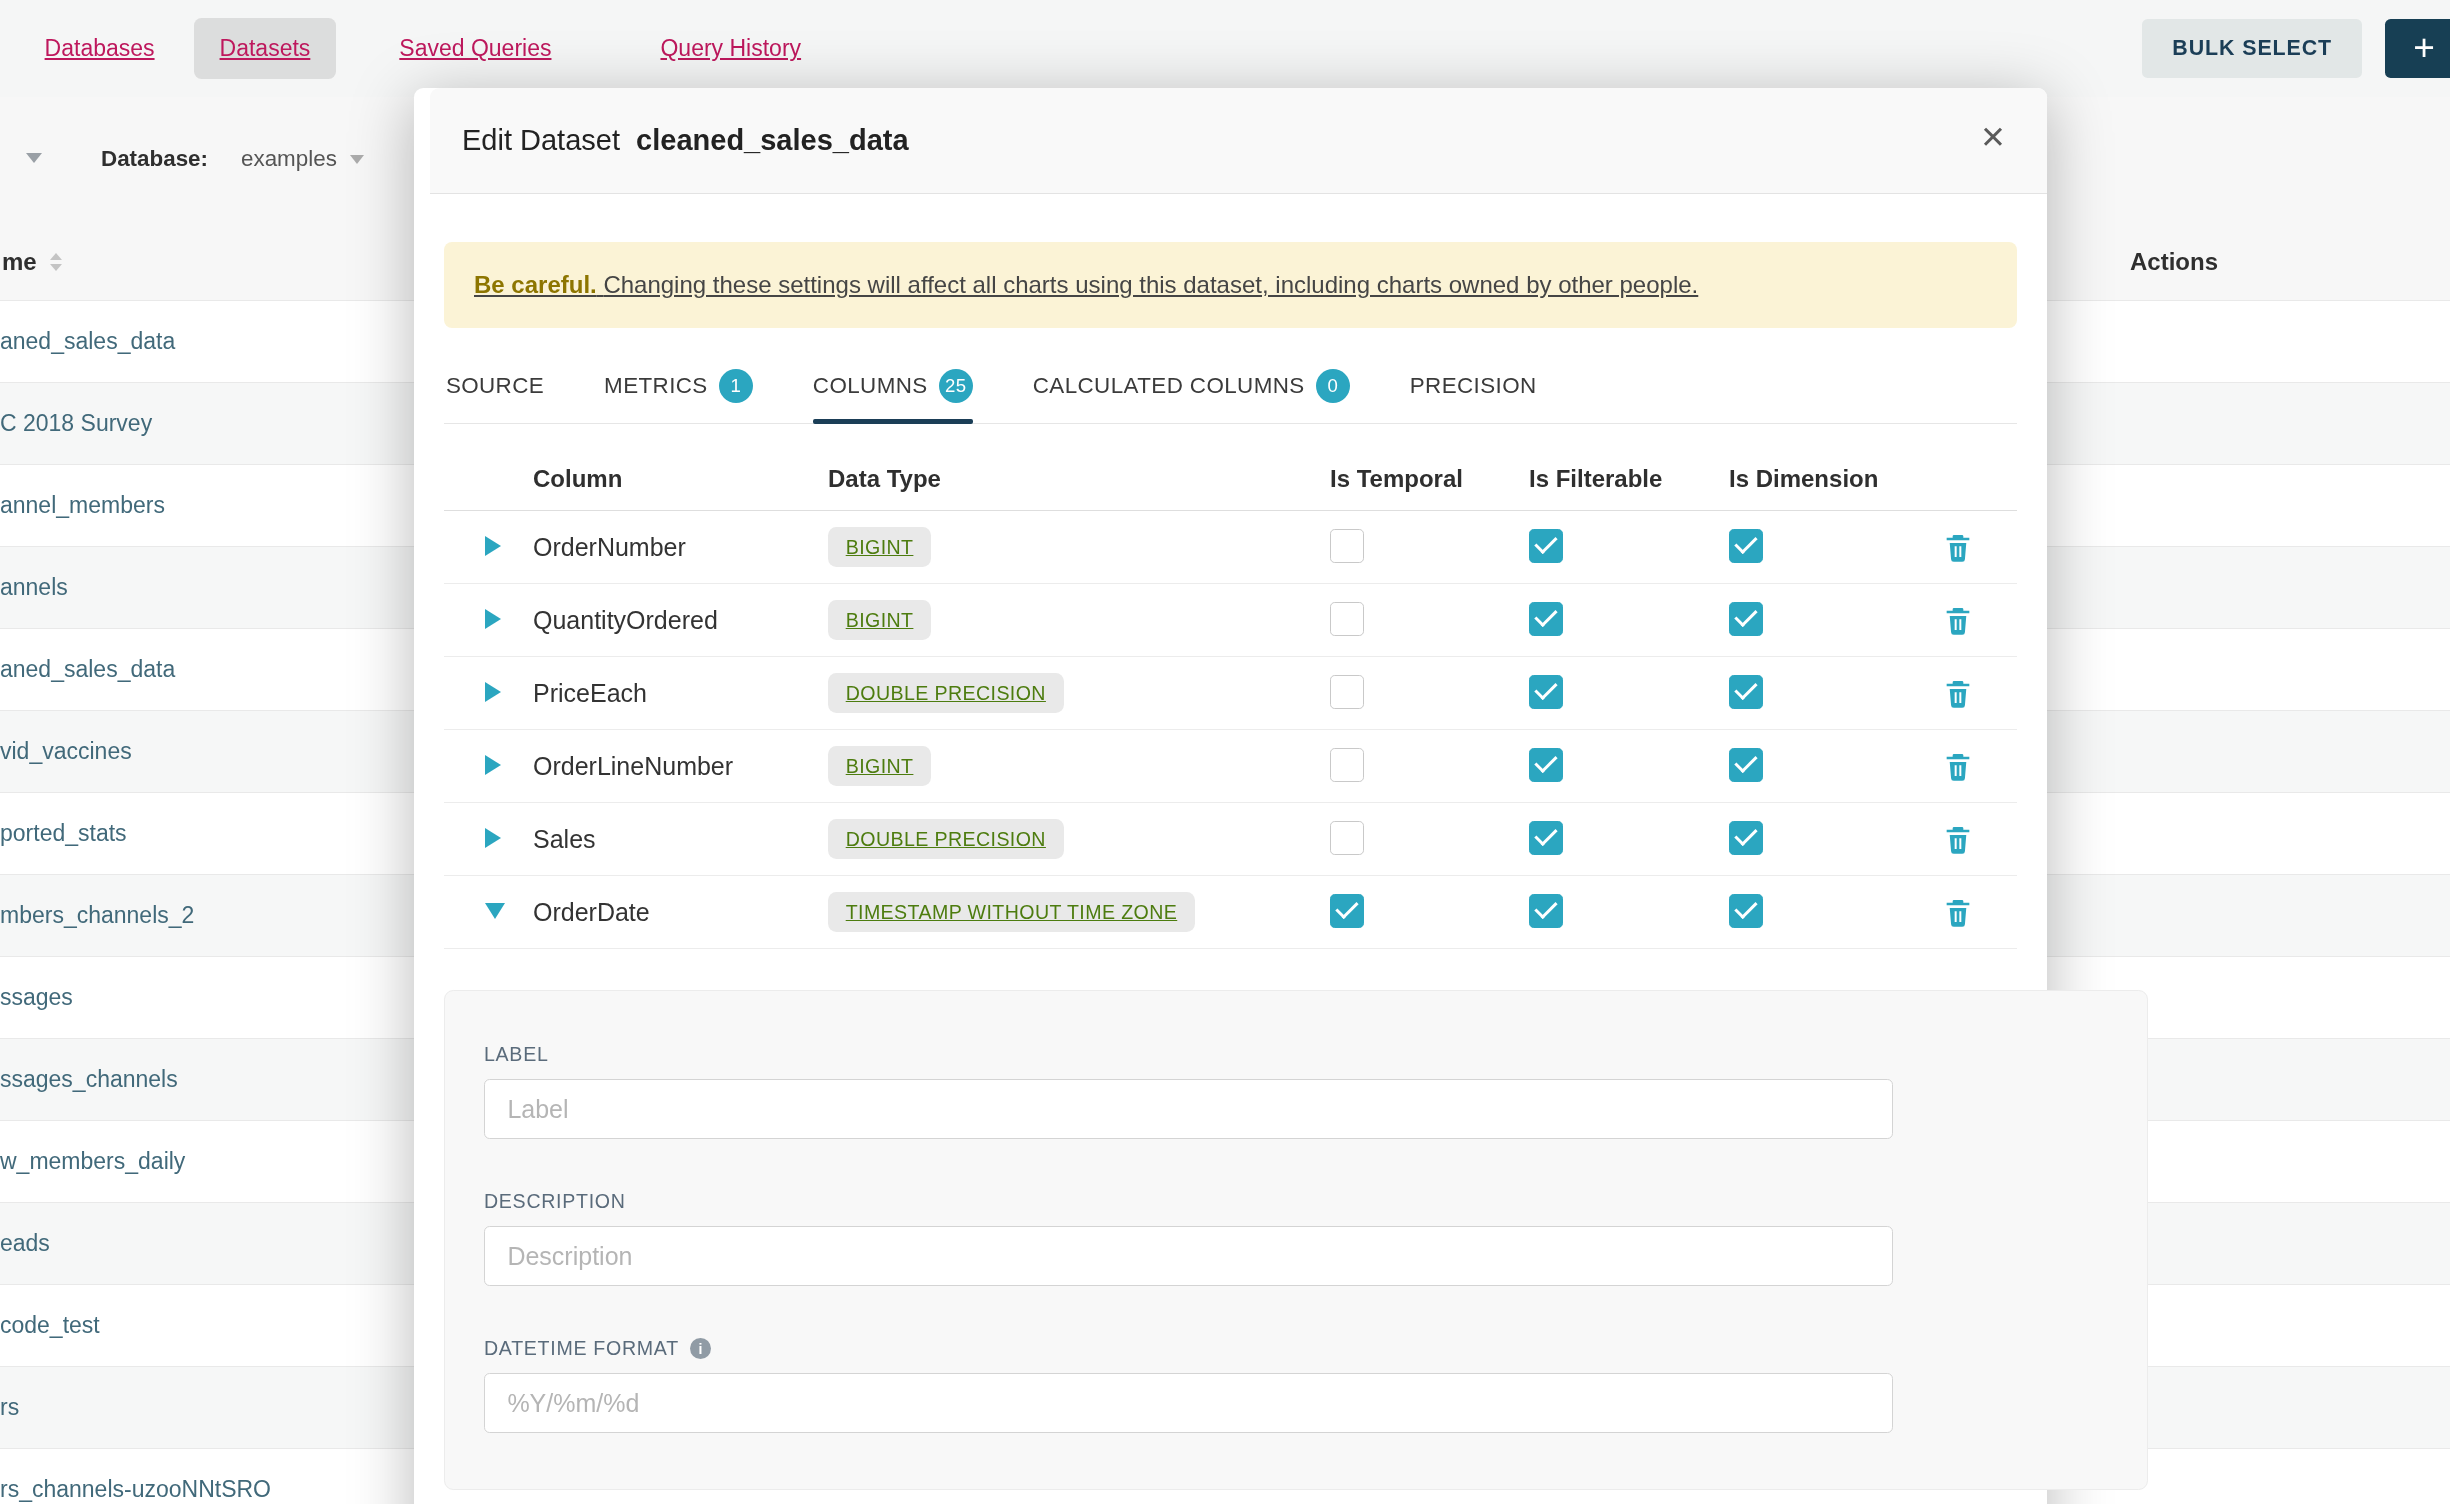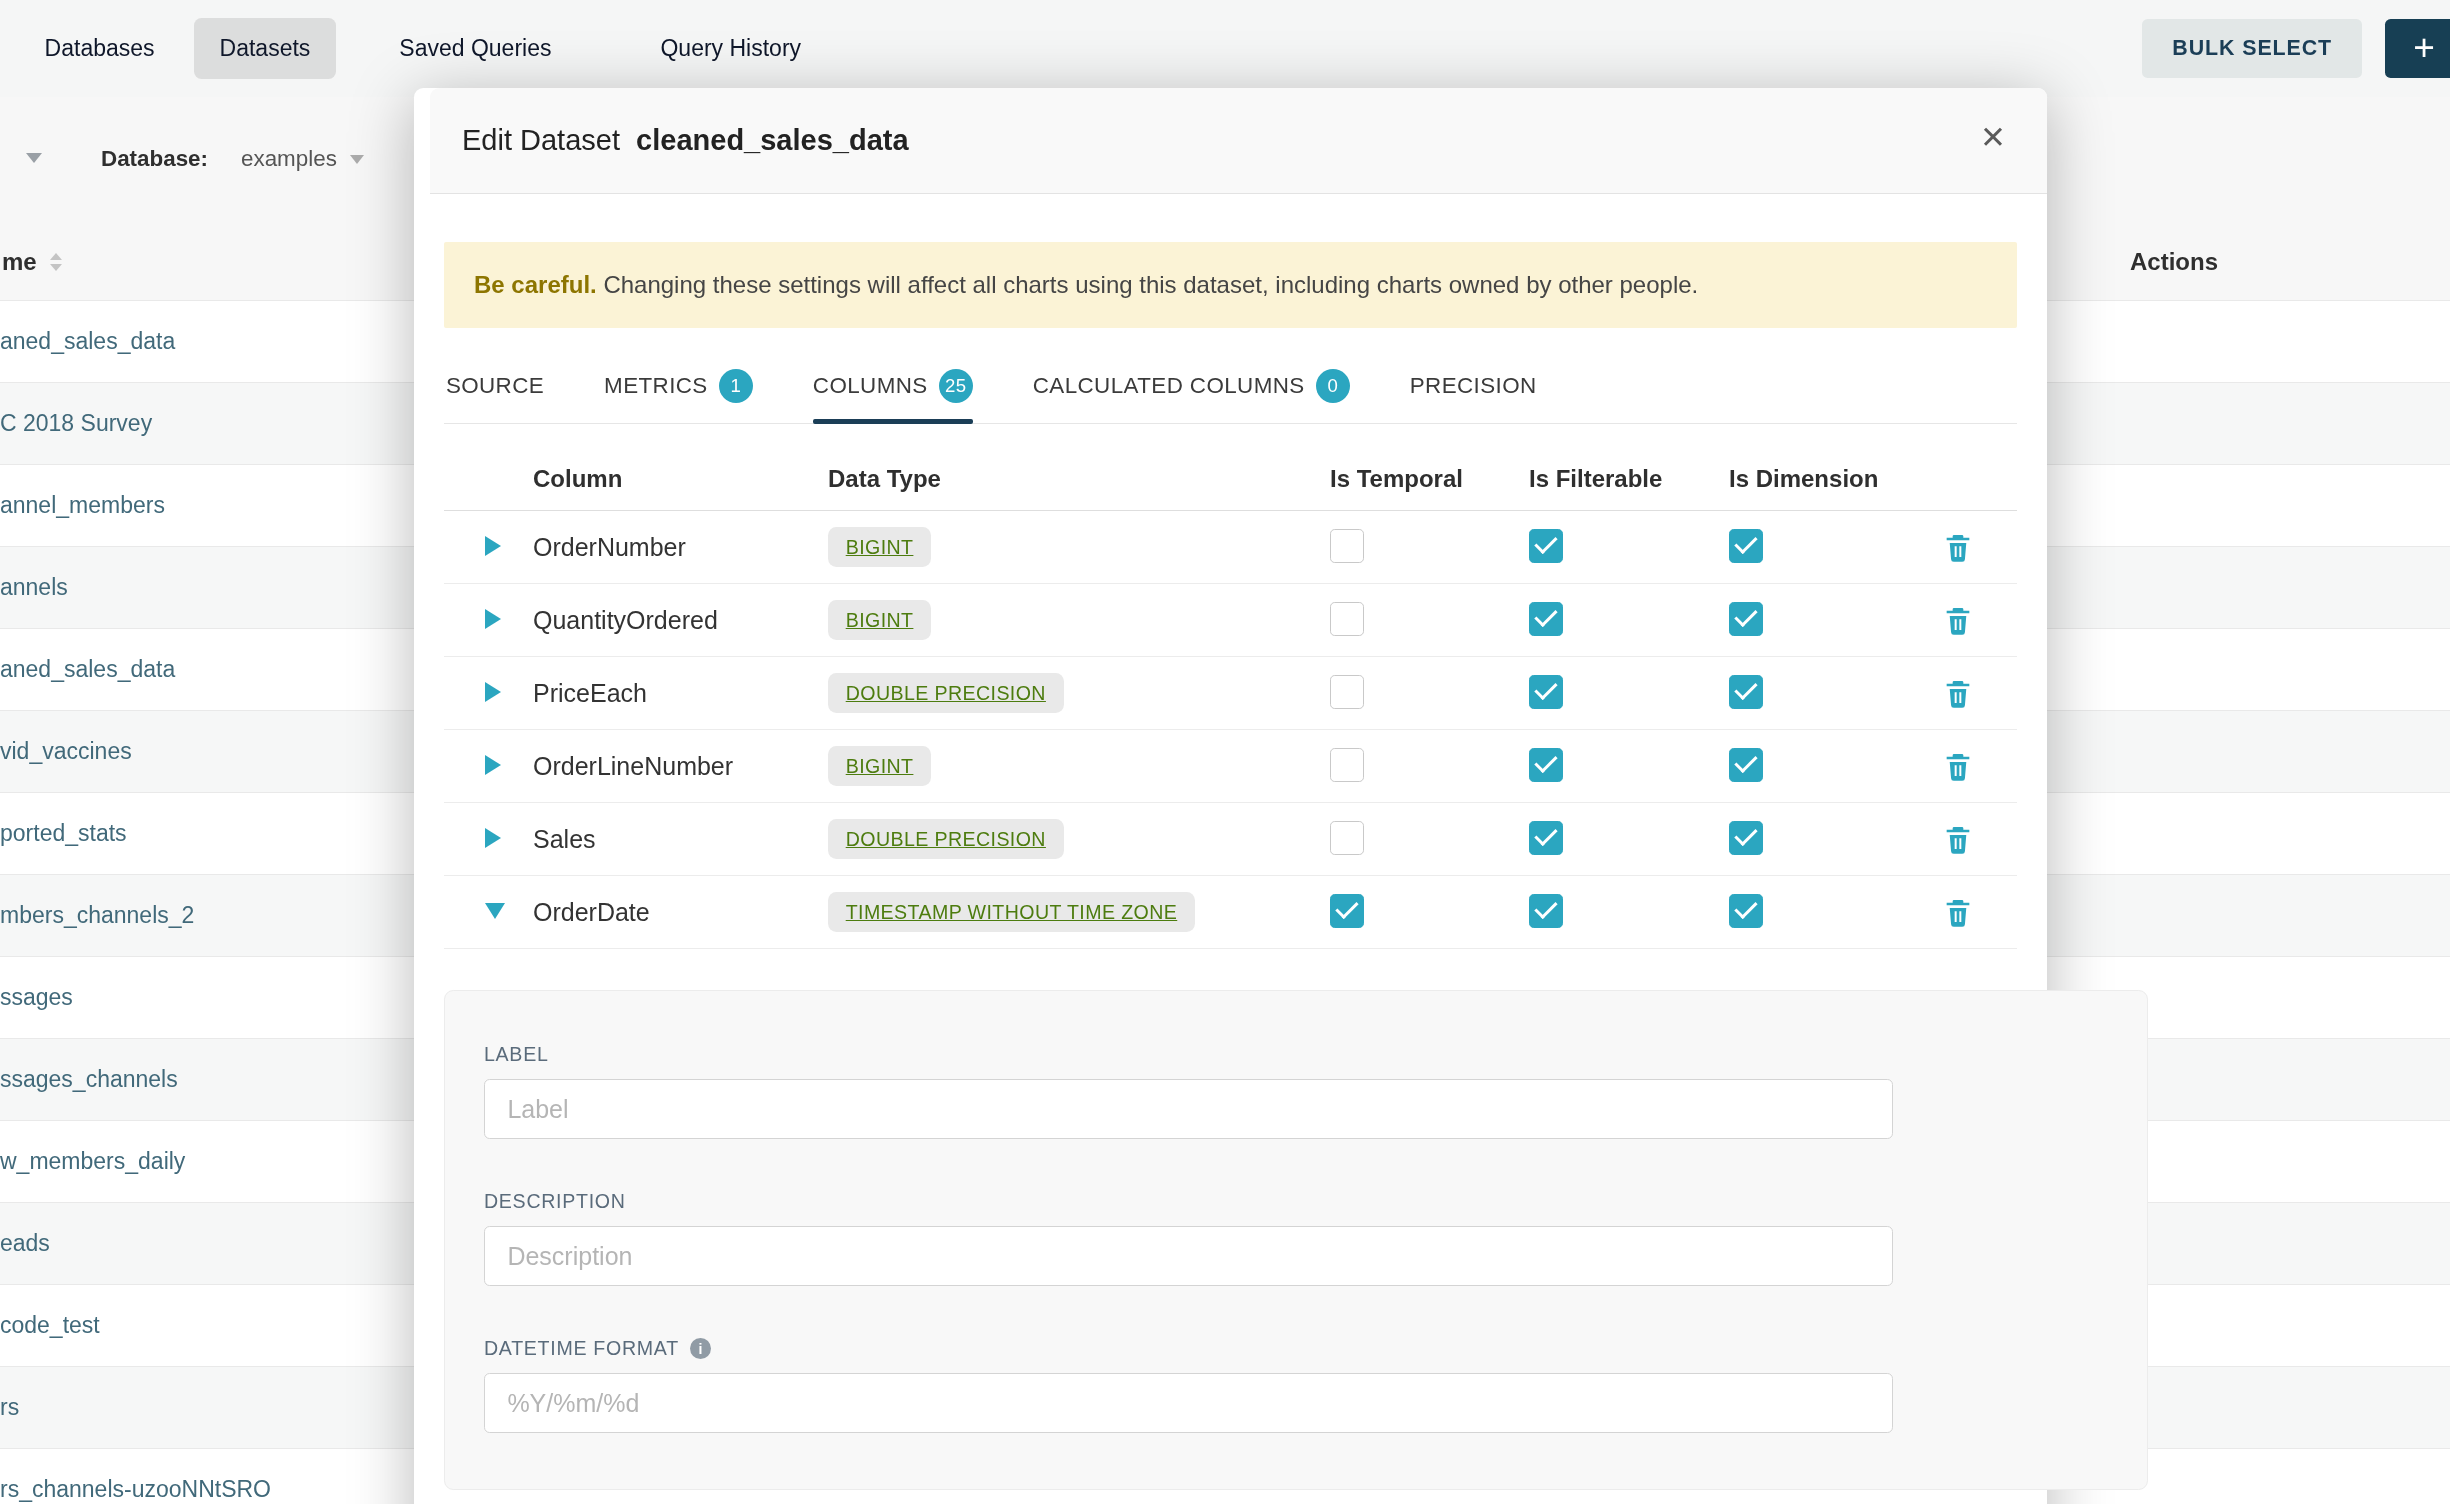--- a/index.html
+++ b/index.html
@@ -9,21 +9,21 @@
     --warning-text-accent:#8D7500;
     --add-button-bg:#173F54;
     --link:#41697A;
   }
   *{box-sizing:border-box;margin:0;padding:0;}
   body{margin:0;background:#F7F7F7;font-family:"Liberation Sans","DejaVu Sans",sans-serif;}
   #screen{position:relative;width:2450px;height:1505px;background:#F7F7F7;overflow:hidden;}
 
   
   .topnav{position:absolute;top:0;left:0;right:0;height:97px;background:#F5F6F6;display:flex;align-items:center;padding-left:18.6px;z-index:2;}
-  .topnav-item{font-size:23px;color:#0f172a;padding:17px 26px;border-radius:7.5px;cursor:pointer;white-space:nowrap;}
+  .topnav-item{font-size:23px;color:#be185d;padding:17px 26px;border-radius:7.5px;cursor:pointer;white-space:nowrap;text-decoration:underline;}
   .topnav-item:nth-child(2){margin-left:13px;}
   .topnav-item:nth-child(3){margin-left:37px;}
   .topnav-item:nth-child(4){margin-left:57px;}
   .topnav-item.active{background:#DCDDDD;}
   .bulk-btn{position:absolute;right:88px;top:18.6px;height:59px;padding:0 30px;border:none;border-radius:5.6px;background:#E2E7E7;color:var(--tab-ink);font-size:21.4px;font-weight:bold;letter-spacing:0.9px;font-family:inherit;cursor:pointer;}
   .add-btn{position:absolute;right:-13px;top:18.6px;width:78px;height:59px;border:none;border-radius:5.6px;background:var(--add-button-bg);color:#fff;font-size:37px;line-height:56px;font-family:inherit;cursor:pointer;}
 
   
   .filterbar{position:absolute;top:131px;left:0;height:56px;width:410px;z-index:1;}
   .mini-caret{position:absolute;left:26px;top:22.4px;width:0;height:0;border-left:8.4px solid transparent;border-right:8.4px solid transparent;border-top:10.3px solid #9AA0A6;cursor:pointer;}
@@ -44,21 +44,21 @@
   .bg-link{font-size:23px;color:var(--link);text-decoration:none;cursor:pointer;white-space:nowrap;}
 
   
   .modal{position:absolute;left:414px;top:88px;width:1633px;height:1585px;background:#fff;border-radius:9.3px;box-shadow:0 11.2px 65px rgba(0,0,0,0.28);z-index:10;}
   .modal-header{height:106px;background:#F9F9F9;border-bottom:0.9px solid #E3E3E3;border-radius:9.3px 9.3px 0 0;display:flex;align-items:center;padding:0 32px;position:relative;margin-left:16px;}
   .modal-title{font-size:29px;color:#222;}
   .modal-title b{font-weight:bold;}
   .modal-close{position:absolute;right:41px;top:34px;font-size:31px;color:#5A5A5A;cursor:pointer;line-height:1;}
   .modal-body{padding:0 30px;}
 
-  .warning{margin-top:48px;background:var(--warning-bg);border-radius:2px;padding:26px 30px;font-size:24px;color:#454545;line-height:1.4;}
+  .warning{margin-top:48px;background:var(--warning-bg);border-radius:8px;padding:26px 30px;font-size:24px;color:#454545;line-height:1.4;text-decoration:underline;}
   .warning b{color:var(--warning-text-accent);}
 
   .tabs{display:flex;gap:60px;margin-top:24px;border-bottom:0.9px solid #E6E6E6;padding:0 1.9px;}
   .tab{display:flex;align-items:center;gap:11.2px;padding:17px 0 20.5px;font-size:22.4px;color:#3B3B3B;letter-spacing:0.4px;position:relative;cursor:pointer;white-space:nowrap;}
   .tab.active::after{content:"";position:absolute;left:0;right:0;bottom:-0.9px;height:4.7px;background:var(--tab-ink);border-radius:1.9px;}
   .badge{min-width:34px;height:34px;padding:0 5.6px;border-radius:17.7px;background:var(--accent);color:#fff;font-size:18.6px;display:inline-flex;align-items:center;justify-content:center;}
 
   
   .crow{display:grid;grid-template-columns:89px 295px 502px 199px 200px 170px 1fr;align-items:center;}
   .chead{padding-top:41px;padding-bottom:17px;border-bottom:1.9px solid #DEDEDE;}

